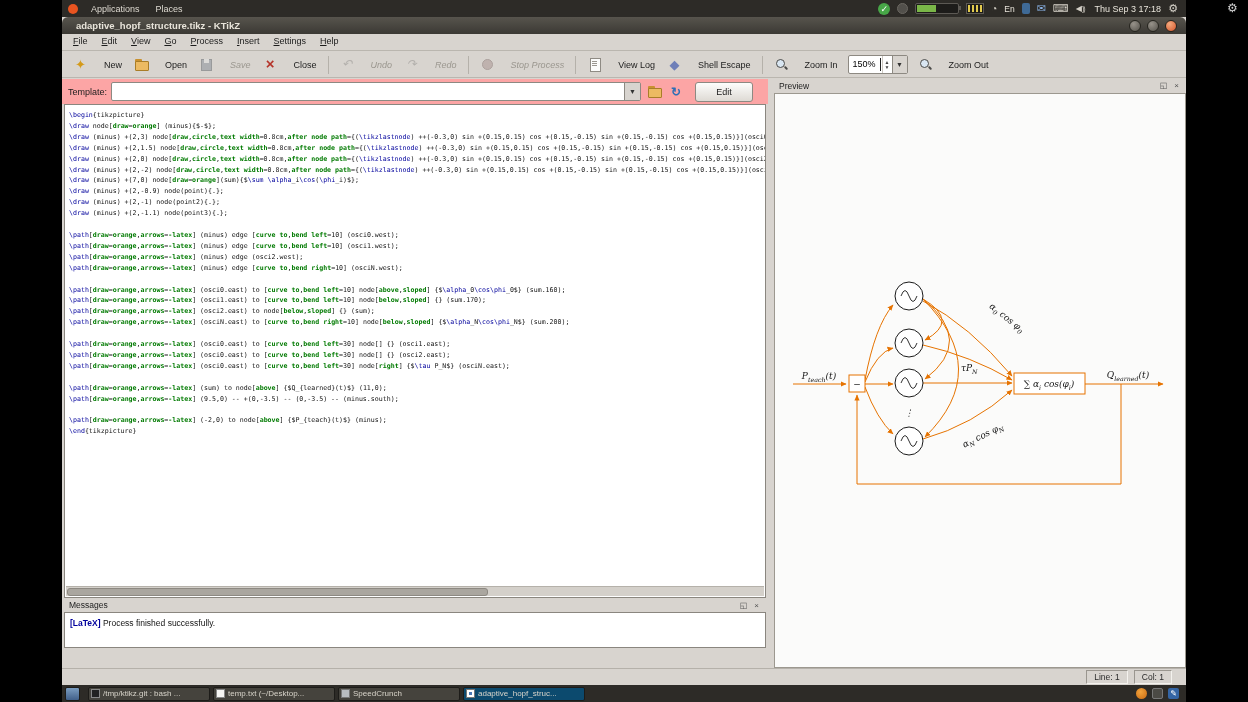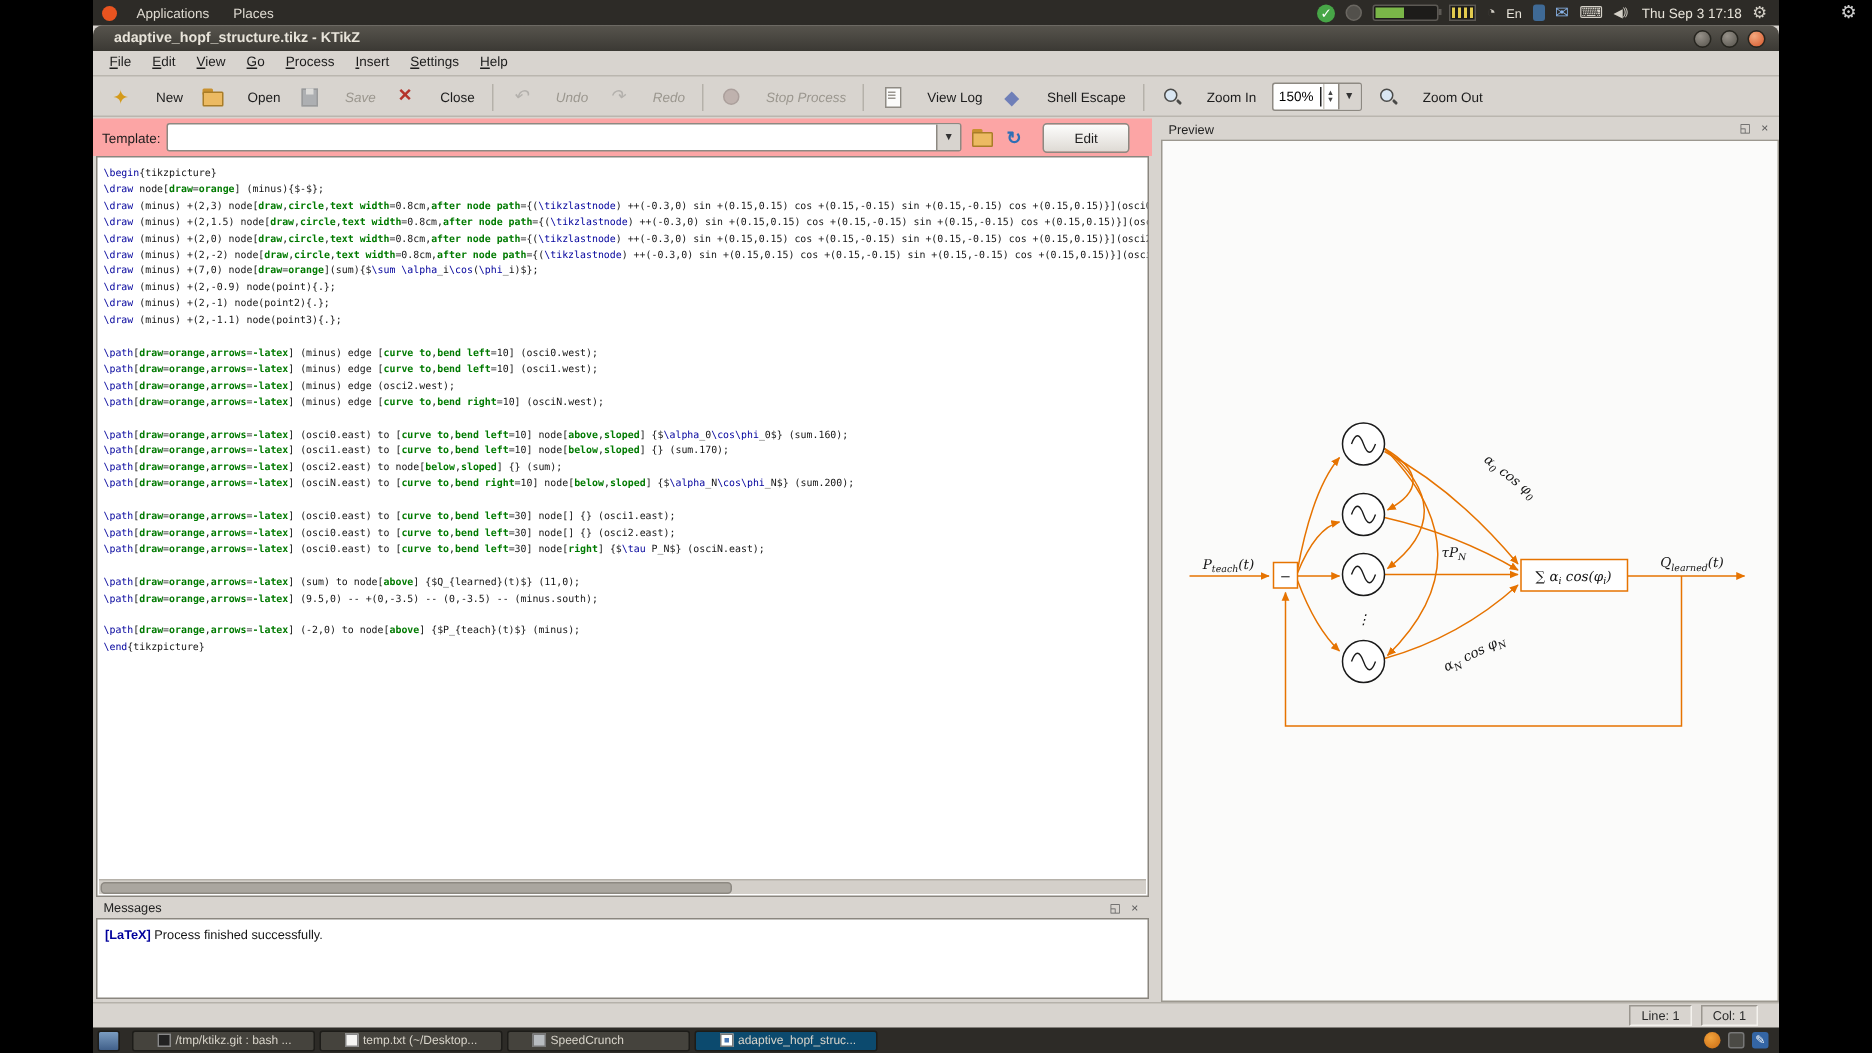--- a/index.html
+++ b/index.html
@@ -93,21 +93,21 @@
   .code .cmd{color:#00009c;font-weight:normal;}
   .code .kw{color:#007a00;font-weight:bold;}
   .hscroll{position:absolute;left:1px;right:1px;bottom:1px;height:9px;background:#d4d0ca;border-top:1px solid #b5b1aa;}
   .hthumb{position:absolute;left:1px;top:1px;width:60%;height:6px;background:#aaa69f;border:1px solid #8d8982;border-radius:3px;}
 
   
   .msg-header{position:absolute;left:2px;top:598px;width:702px;height:14px;background:#d8d4cf;font-size:8.5px;
               display:flex;align-items:center;padding:0 5px;box-sizing:border-box;color:#222;}
   .hdr-icons{margin-left:auto;display:flex;gap:4px;}
   .mini-ico{width:9px;height:9px;font-size:8px;line-height:9px;text-align:center;color:#555;}
-  .msg-body{position:absolute;left:2px;top:612px;width:702px;height:54px;background:#fff;border:1px solid #8a867f;
+  .msg-body{position:absolute;left:2px;top:612px;width:702px;height:36px;background:#fff;border:1px solid #8a867f;
             box-sizing:border-box;font-size:8.5px;padding:5px;color:#141414;}
   .msg-prefix{font-weight:bold;color:#00009c;}
 
   .vsplit{position:absolute;left:706px;top:78px;width:6px;height:590px;background:#d8d4cf;}
 
   
   .pv-header{position:absolute;left:712px;top:78px;width:412px;height:15px;font-size:8.5px;display:flex;align-items:center;
              padding:0 5px;box-sizing:border-box;color:#222;background:#d8d4cf;justify-content:flex-end;}
   .pv-body{position:absolute;left:712px;top:93px;width:412px;height:575px;background:#fbfbfa;border:1px solid #9c988f;box-sizing:border-box;}
   .mt{font-family:"DejaVu Serif",serif;font-style:italic;font-size:9px;fill:#141414;}
@@ -115,21 +115,21 @@
 
   
   .statusbar{position:absolute;left:0;top:668px;width:100%;height:17px;background:#d8d4cf;border-top:1px solid #b5b1aa;
              display:flex;align-items:center;justify-content:flex-end;font-size:8.5px;color:#2a2a2a;gap:6px;
              padding-right:14px;box-sizing:border-box;}
   .sb-cell{border:1px solid;border-color:#9a968f #f4f2ee #f4f2ee #9a968f;padding:0 7px;height:12px;line-height:12px;}
   .taskbar{position:absolute;left:0;top:685px;width:100%;height:17px;background:#2d2b27;display:flex;align-items:center;
            gap:3px;padding-left:3px;box-sizing:border-box;}
   .show-desktop{width:13px;height:12px;background:linear-gradient(#7a9cc0,#41608a);border:1px solid #1d1c19;border-radius:2px;margin-right:5px;flex:0 0 auto;}
   .task-btn{width:122px;height:14px;background:#45433d;border:1px solid #1d1c19;border-radius:2px;color:#d8d4ca;font-size:8px;
-            display:flex;align-items:center;gap:3px;padding:0 16px;box-sizing:border-box;overflow:hidden;white-space:nowrap;flex:0 0 auto;}
+            display:flex;align-items:center;gap:3px;padding:0 2px;box-sizing:border-box;overflow:hidden;white-space:nowrap;flex:0 0 auto;}
   .task-btn.active{background:#0c4a6e;}
   .task-ico{width:9px;height:9px;flex:0 0 auto;box-sizing:border-box;}
   .terminal-icon{background:#222;border:1px solid #888;}
   .text-file-icon{background:#f5f5f3;border:1px solid #888;}
   .calculator-icon{background:#b8bcc0;border:1px solid #777;}
   .ktikz-icon{background:#fff;border:1px solid #777;position:relative;}
   .ktikz-icon::before{content:"";position:absolute;inset:2px;background:#4a78b5;}
   .tb2-right{margin-left:auto;display:flex;gap:5px;padding-right:7px;align-items:center;}
   .tray2-ico{width:11px;height:11px;box-sizing:border-box;}
   .notification-icon{background:radial-gradient(circle at 40% 35%,#f2a33c,#c96a12);border-radius:50%;}

